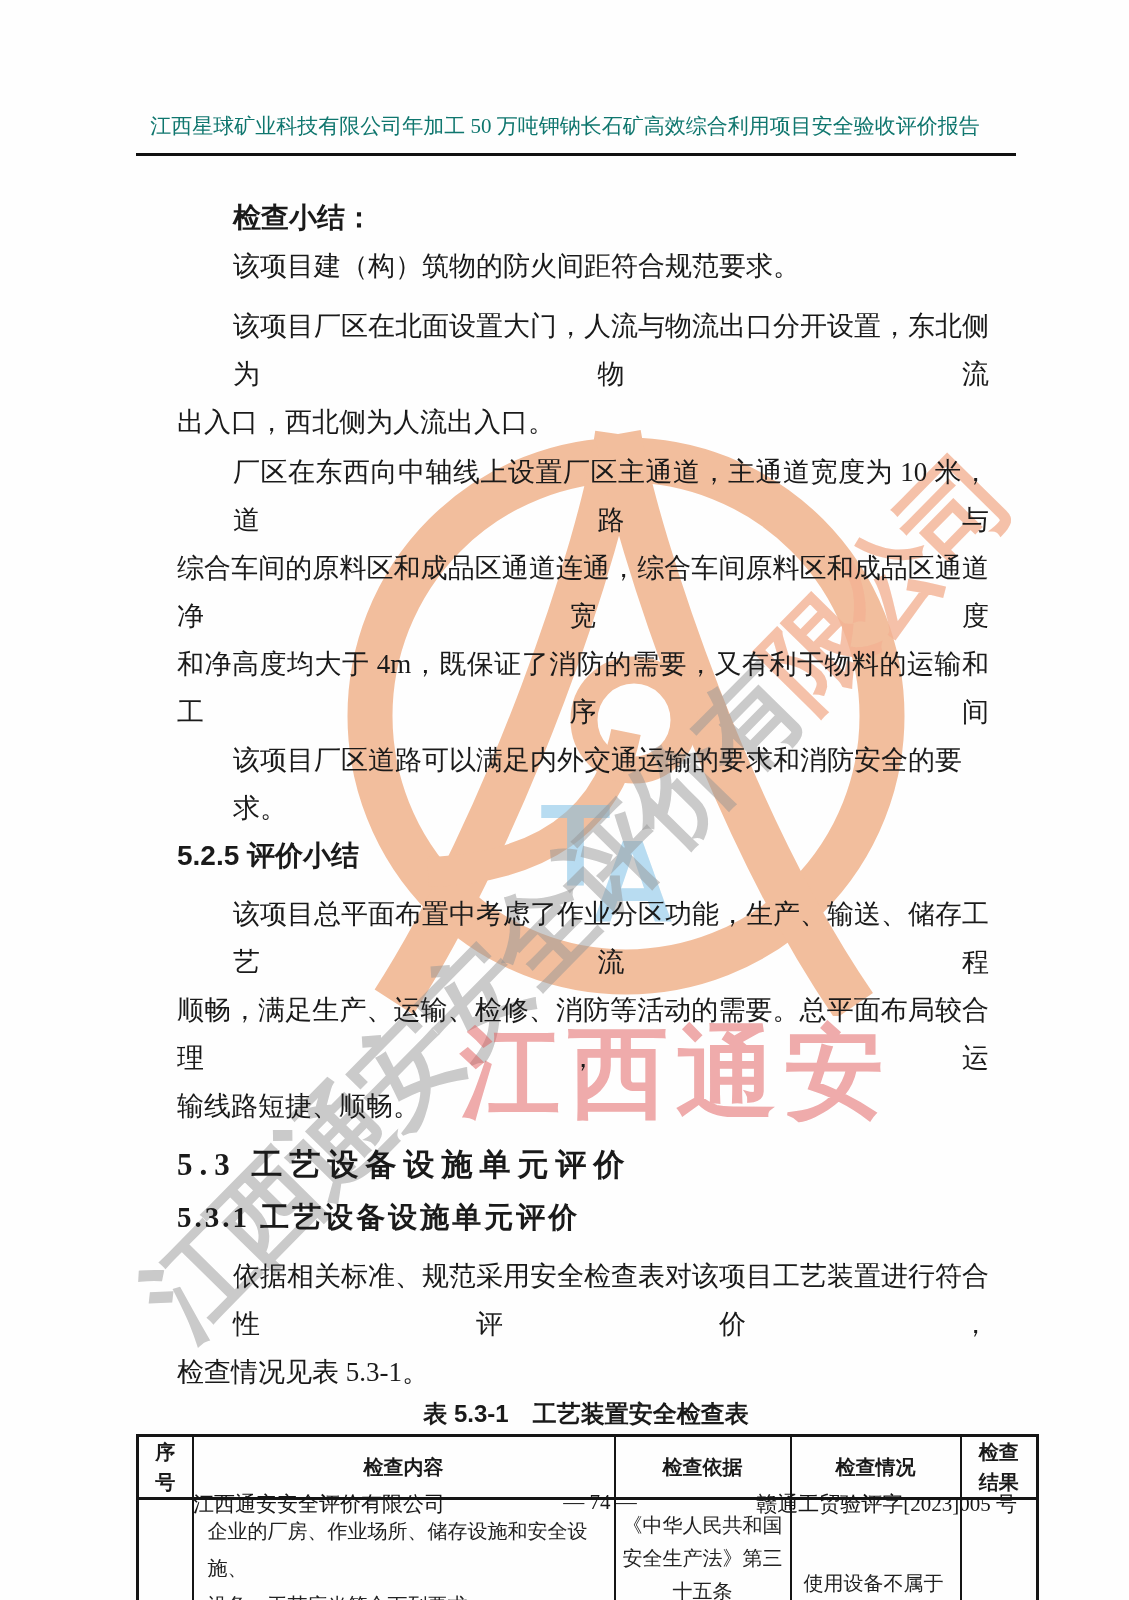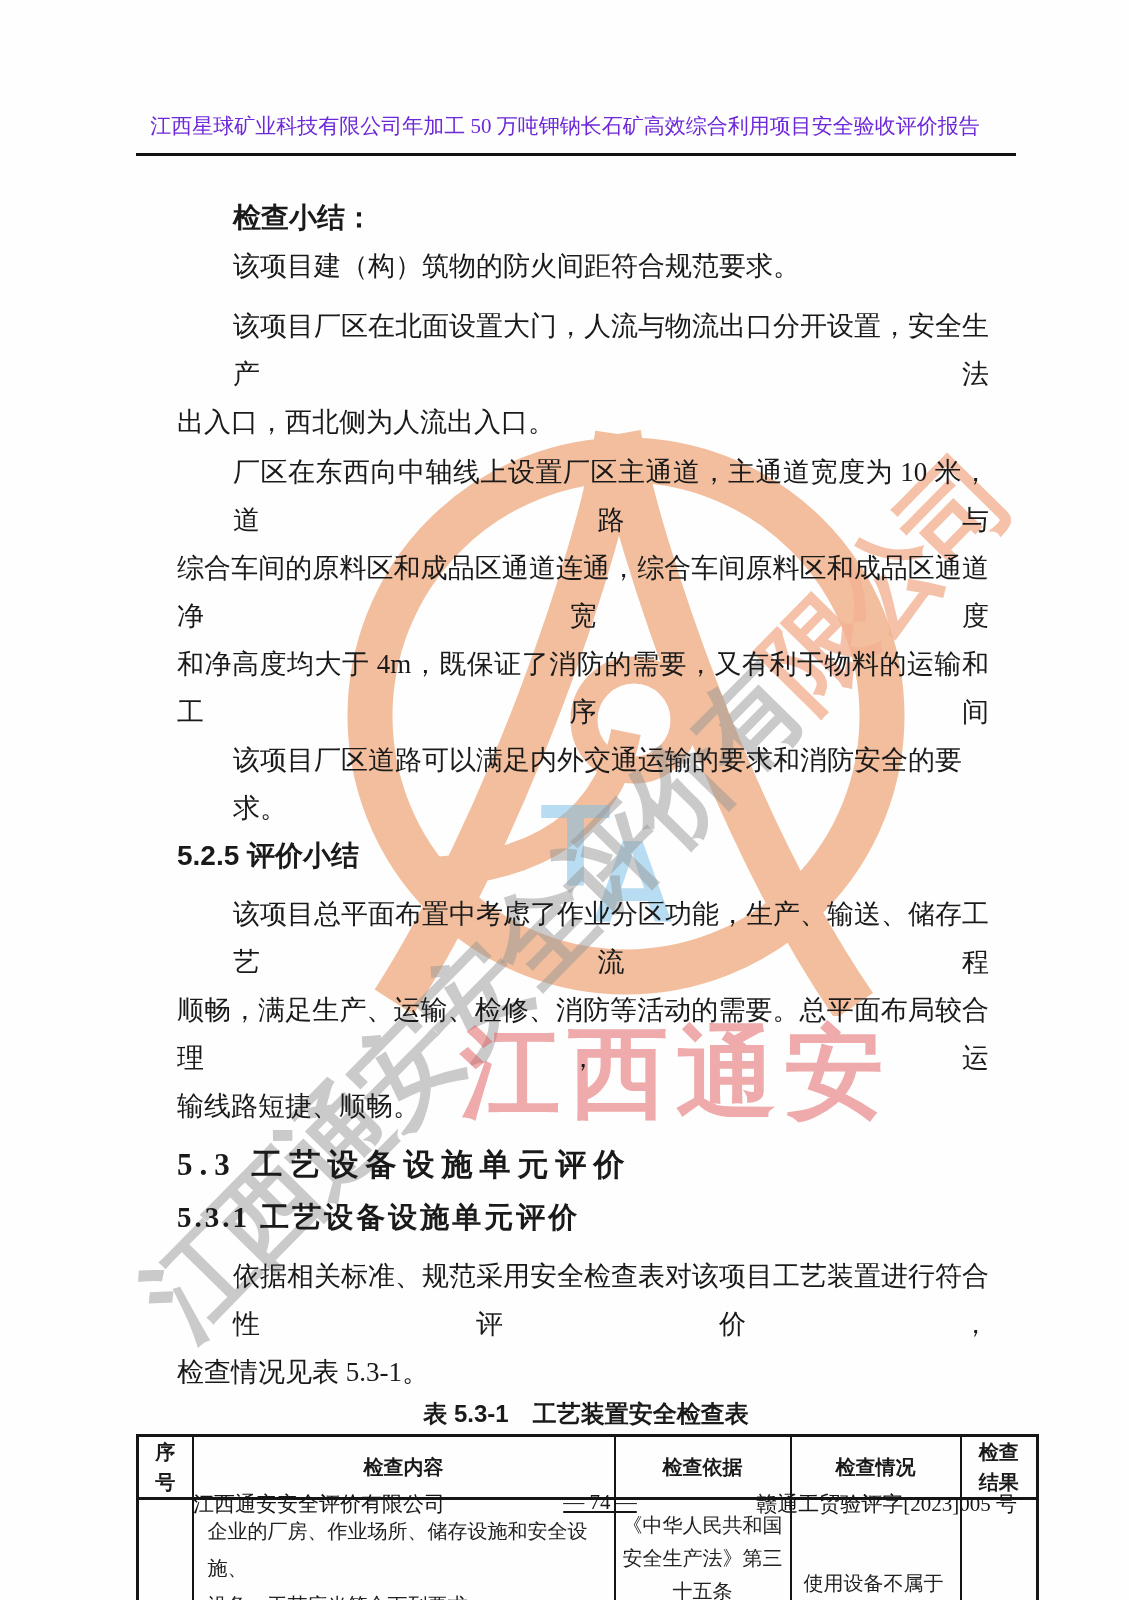--- a/index.html
+++ b/index.html
@@ -29,29 +29,29 @@
   .wm-brand {
     position:absolute; left:460px; top:1024px; z-index:1;
     font-family:"Liberation Serif","DejaVu Serif",serif; font-weight:bold;
     font-size:100px; line-height:1; letter-spacing:8px; color:rgba(224,88,88,0.50);
     white-space:nowrap;
   }
 
   
   .doc-header {
     position:absolute; left:140px; width:850px; top:112px; z-index:2;
-    text-align:center; font-size:21px; letter-spacing:0px; color:#6d28d9;
+    text-align:center; font-size:21px; letter-spacing:0px; color:#0f766e;
   }
   .doc-header-rule {
     position:absolute; left:136px; width:880px; top:153px; z-index:2;
     border-top:3px solid #101010;
   }
   .doc-footer { position:absolute; left:0; top:1490px; width:1129px; height:30px; z-index:2; font-size:21px; color:#161616; }
   .doc-footer .f-left  { position:absolute; left:193px; }
-  .doc-footer .f-center{ position:absolute; left:480px; width:240px; text-align:center;text-decoration:underline; }
+  .doc-footer .f-center{ position:absolute; left:480px; width:240px; text-align:center; }
   .doc-footer .f-right { position:absolute; right:112px; }
 
   
   .content { position:absolute; left:140px; top:180px; width:849px; z-index:2; }
   .ln { font-size:27px; line-height:48px;margin-left:37px; }
   .indent { padding-left:56px; }
   .j { text-align:justify; text-align-last:justify; }
   .hsans {
     font-family:"Liberation Sans","DejaVu Sans",sans-serif;
     font-weight:bold; font-size:28px;
@@ -103,21 +103,21 @@
   <div class="wm-diag"><span class="diag-gray">江西通安安全评价有</span><span class="diag-salmon">限公司</span></div>
 
   <div class="wm-brand">江西通安</div>
 
   <div class="doc-header">江西星球矿业科技有限公司年加工 50 万吨钾钠长石矿高效综合利用项目安全验收评价报告</div>
   <div class="doc-header-rule"></div>
 
   <div class="content">
     <div class="ln hsans indent mt14">检查小结：</div>
     <div class="ln indent">该项目建（构）筑物的防火间距符合规范要求。</div>
-    <div class="ln indent j mt12">该项目厂区在北面设置大门，人流与物流出口分开设置，安全生产法</div>
+    <div class="ln indent j mt12">该项目厂区在北面设置大门，人流与物流出口分开设置，东北侧为物流</div>
     <div class="ln">出入口，西北侧为人流出入口。</div>
     <div class="ln indent j mt2">厂区在东西向中轴线上设置厂区主通道，主通道宽度为 10 米，道路与</div>
     <div class="ln j">综合车间的原料区和成品区通道连通，综合车间原料区和成品区通道净宽度</div>
     <div class="ln j">和净高度均大于 4m，既保证了消防的需要，又有利于物料的运输和工序间</div>
     <div class="ln indent">该项目厂区道路可以满足内外交通运输的要求和消防安全的要求。</div>
     <div class="ln hsans">5.2.5 评价小结</div>
     <div class="ln indent j mt10">该项目总平面布置中考虑了作业分区功能，生产、输送、储存工艺流程</div>
     <div class="ln j">顺畅，满足生产、运输、检修、消防等活动的需要。总平面布局较合理，运</div>
     <div class="ln">输线路短捷、顺畅。</div>
     <div class="ln h53">5.3 工艺设备设施单元评价</div>

